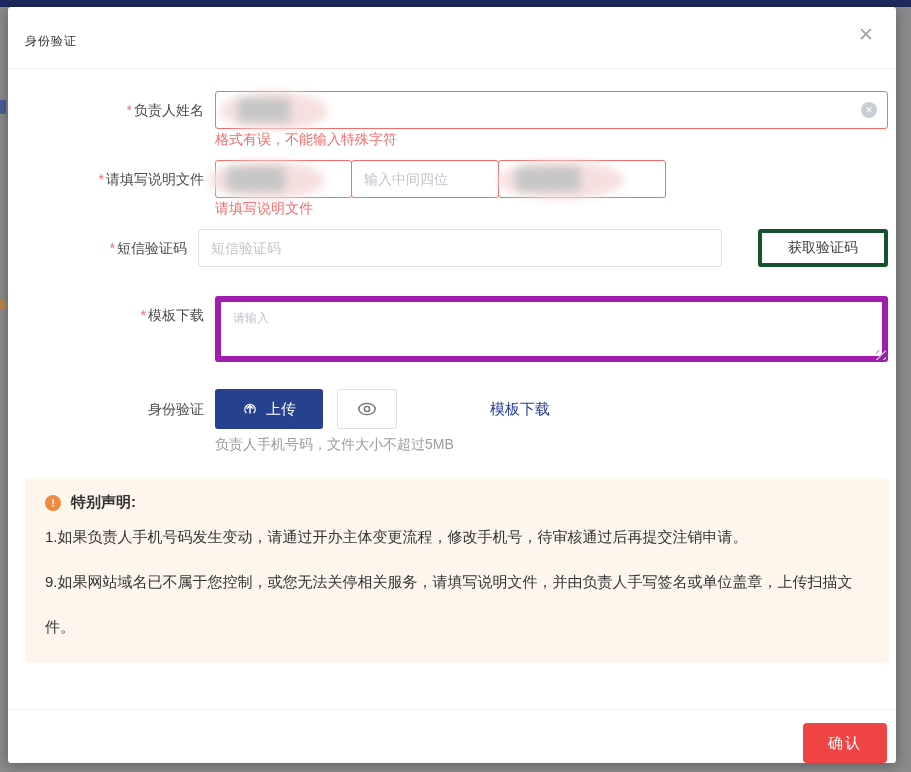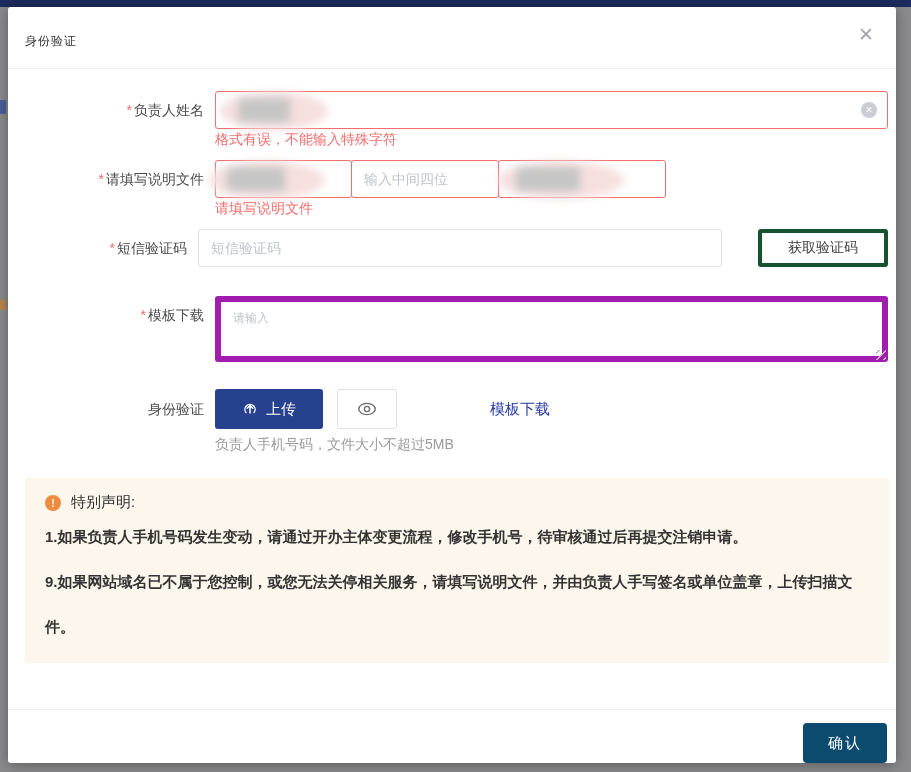--- a/index.html
+++ b/index.html
@@ -70,28 +70,28 @@
     font-family:inherit; }
   .eye-btn { width:60px; height:40px; margin-left:14px; background:#fff; border:1px solid #dcdfe6;
     border-radius:3px; cursor:pointer; display:flex; align-items:center; justify-content:center; }
   .template-link { margin-left:93px; font-size:15px; color:#2438a0; text-decoration:none;text-align:right; }
   .attach-hint { font-size:14px; color:#9b9b9b; margin-top:7px; }
 
   .notice-box { margin:24px 0 0 0; width:864px; background:#fdf6ec; border-radius:3px; padding:15px 20px 14px 20px; }
   .notice-head { display:flex; align-items:center; gap:10px; margin-bottom:2px; }
   .notice-icon { width:16px; height:16px; border-radius:50%; background:#ef8b3f; color:#fdf6ec;
     font-size:11px; font-weight:700; text-align:center; line-height:16px; flex:0 0 auto; }
-  .notice-title { font-size:15px; font-weight:400; color:#2f2f2f; }
-  .notice-item { font-size:15px; font-weight:700; color:#333; line-height:45px; }
+  .notice-title { font-size:15px; font-weight:700; color:#2f2f2f; }
+  .notice-item { font-size:15px; font-weight:400; color:#333; line-height:45px; }
 
   .modal-footer { margin-top:auto; border-top:1px solid #f0f0f0; padding:13px 9px 0 0;
     display:flex; justify-content:flex-end; gap:15px; }
   .cancel-btn { width:82px; height:38px; background:#fff; border:1px solid #dcdfe6; border-radius:4px;
     font-size:15px; color:#3f3f3f; cursor:pointer; font-family:inherit; }
-  .confirm-btn { width:84px; height:40px; background:#0c4a6e; border:none; border-radius:4px;
+  .confirm-btn { width:84px; height:40px; background:#ef4444; border:none; border-radius:4px;
     font-size:15px; color:#fff; cursor:pointer; letter-spacing:2px; font-family:inherit; }
 </style>
 </head>
 <body>
 
 <div class="backdrop-topbar"></div>
 <div class="backdrop-artifact" style="top:100px;left:0;height:14px;background:#3a55a0;"></div>
 <div class="backdrop-artifact" style="top:300px;left:0;height:10px;background:#c9843c;"></div>
 
 <div class="modal">

